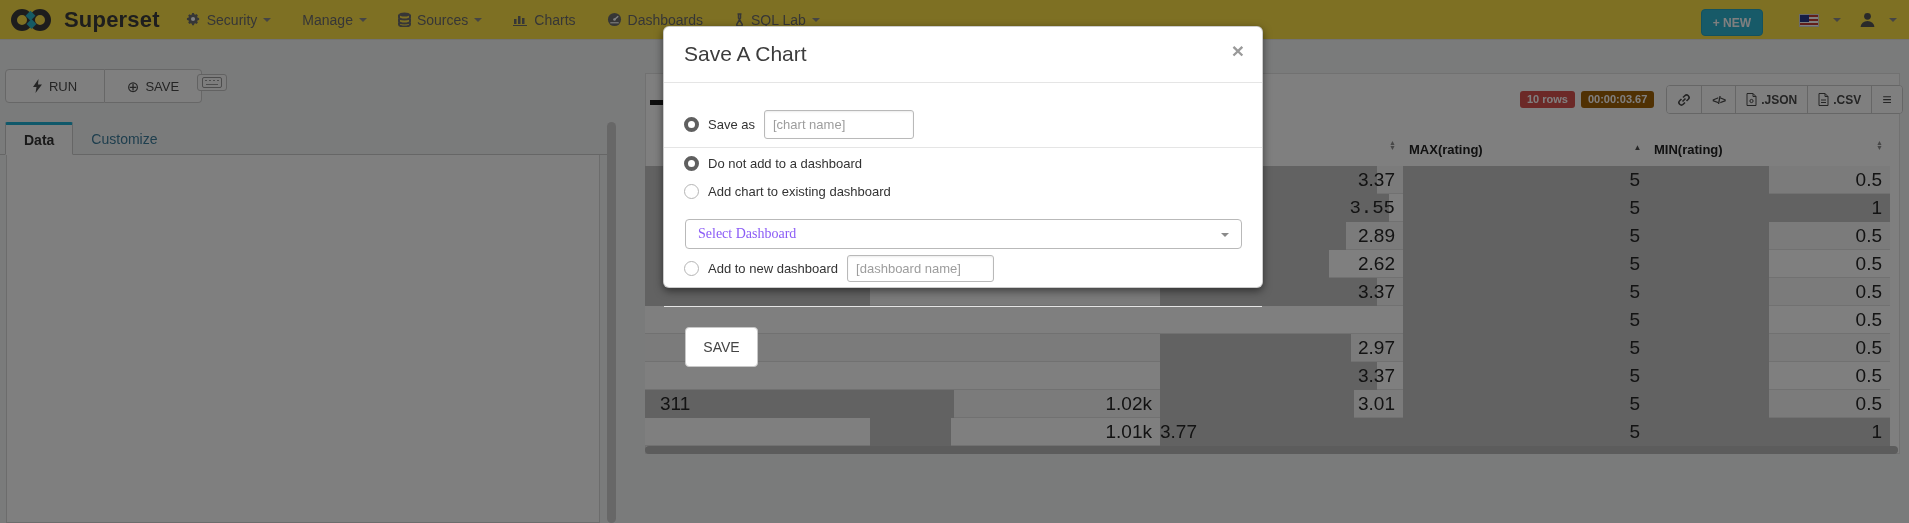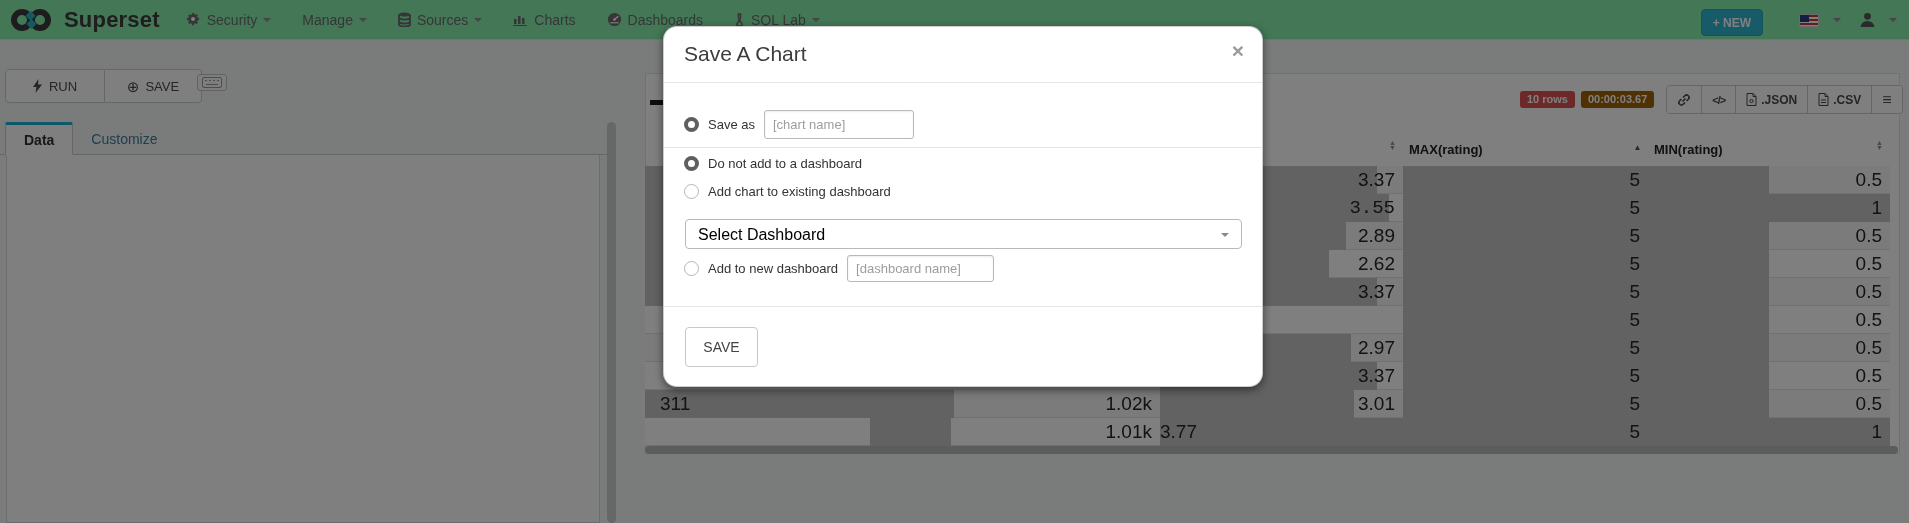--- a/index.html
+++ b/index.html
@@ -1,21 +1,21 @@
 <!DOCTYPE html>
 <html><head>
 <meta charset="utf-8">
 <style>
   * { margin:0; padding:0; box-sizing:border-box; }
   html,body { width:1909px; height:523px; overflow:hidden; background:#f5f6f7;
     font-family:"Liberation Sans","DejaVu Sans",sans-serif; }
   #stage { position:relative; width:1909px; height:523px; overflow:hidden; }
 
   
-  #navbar { position:absolute; left:0; top:0; width:1909px; height:40px; background:#86efac;
+  #navbar { position:absolute; left:0; top:0; width:1909px; height:40px; background:#fde047;
     border-bottom:1px solid #e7e7e7; display:flex; align-items:center; z-index:1; }
   .brand { display:flex; align-items:center; gap:8px; margin-left:10px; cursor:pointer; }
   .brand-text { font-size:22px; font-weight:bold; color:#3c3c3c; letter-spacing:.2px; }
   #nav-items { display:flex; align-items:center; margin-left:26px; gap:31px; }
   .nav-item { display:flex; align-items:center; gap:6px; font-size:14px; color:#6d6d6d; cursor:pointer; white-space:nowrap; }
   .nav-item .nicon { color:#6d6d6d; font-size:14px; line-height:1; }
   .caret { width:0; height:0; border-left:4px solid transparent; border-right:4px solid transparent; border-top:4px solid #8a8a8a; display:inline-block; }
   #new-btn { position:absolute; right:146px; top:9px; height:27px; padding:0 11px; background:#2eb4d0;
     border:1px solid #27a5bf; border-radius:4px; color:#fff; font-size:12px; font-weight:bold;
     display:flex; align-items:center; gap:4px; cursor:pointer; }
@@ -71,34 +71,34 @@
   .th { position:absolute; height:32px; line-height:32px; font-size:13px; font-weight:bold; color:#222; cursor:pointer; }
   #thead-border { position:absolute; left:0; top:32px; width:1245px; height:1px; background:#b5b5b5; }
   .tr { position:absolute; left:0; width:1245px; height:28px; }
   .td { position:absolute; top:0; height:28px; line-height:28px; font-size:19px; color:#262626; }
   .sort-both { position:absolute; right:6px; top:6px; width:9px; color:#8f8f8f; font-size:7px; line-height:5px; text-align:center; }
   .sort-asc  { position:absolute; right:6px; top:10px; width:9px; color:#4d4d4d; font-size:8px; line-height:8px; text-align:center; }
   #h-scrollbar { position:absolute; left:645px; top:446px; width:1253px; height:8px; background:#b8b8b8; border-radius:4px; z-index:1; }
 
   
   #backdrop { position:absolute; inset:0; background:rgba(0,0,0,0.5); z-index:10; }
-  #modal { position:absolute; left:663px; top:26px; width:600px; height:361px; background:#fff;
-    border:1px solid rgba(0,0,0,.2); border-radius:14px; box-shadow:0 3px 9px rgba(0,0,0,.5); z-index:20; }
+  #modal { position:absolute; left:663px; top:26px; width:600px; height:262px; background:#fff;
+    border:1px solid rgba(0,0,0,.2); border-radius:6px; box-shadow:0 3px 9px rgba(0,0,0,.5); z-index:20; }
   #modal-header { position:absolute; left:0; top:0; width:100%; height:56px; border-bottom:1px solid #e5e5e5; }
   #modal-title { position:absolute; left:20px; top:15px; font-size:21px; color:#3c3c3c; }
   #modal-close { position:absolute; right:18px; top:13px; font-size:21px; font-weight:bold; color:#9a9a9a; cursor:pointer; line-height:1; }
   .radio { width:15px; height:15px; border-radius:50%; background:#fff; border:1px solid #b5b5b5; flex:none; cursor:pointer; }
   .radio.on { border:4.5px solid #5f5f5f; }
   .m-row { position:absolute; display:flex; align-items:center; gap:9px; font-size:13px; color:#333; }
   .m-input { height:29px; border:1px solid #b9b9b9; border-radius:3px; padding:0 8px; font-size:13px; color:#555;
     box-shadow:inset 0 1px 2px rgba(0,0,0,.08); font-family:inherit; }
   .m-input::placeholder { color:#9d9d9d; opacity:1; }
   #m-divider { position:absolute; left:0; top:120px; width:100%; height:1px; background:#e5e5e5; }
   #m-select { position:absolute; left:21px; top:192px; width:557px; height:30px; border:1px solid #b9b9b9; border-radius:4px; cursor:pointer; }
-  #m-select span { position:absolute; left:12px; top:6px; font-size:16px; color:#000000; }
+  #m-select span { position:absolute; left:12px; top:6px; font-size:14px; color:#8b5cf6;font-family:Liberation Serif, serif; }
   #m-select .sel-caret { position:absolute; right:12px; top:13px; }
   #m-footer-line { position:absolute; left:0; top:279px; width:100%; height:1px; background:#e5e5e5; }
   #m-save { position:absolute; left:21px; top:300px; width:73px; height:40px; border:1px solid #c8c8c8; border-radius:4px;
     background:#fff; font-size:14px; color:#444; cursor:pointer; font-family:inherit; }
   #m-save-go { position:absolute; left:100px; top:300px; width:229px; height:40px; border:none; border-radius:4px;
     background:#79c8dc; color:#fff; font-size:15px; font-weight:bold; letter-spacing:.2px; cursor:pointer; font-family:inherit; }
 
   svg { display:block; }
 </style>
 </head>

